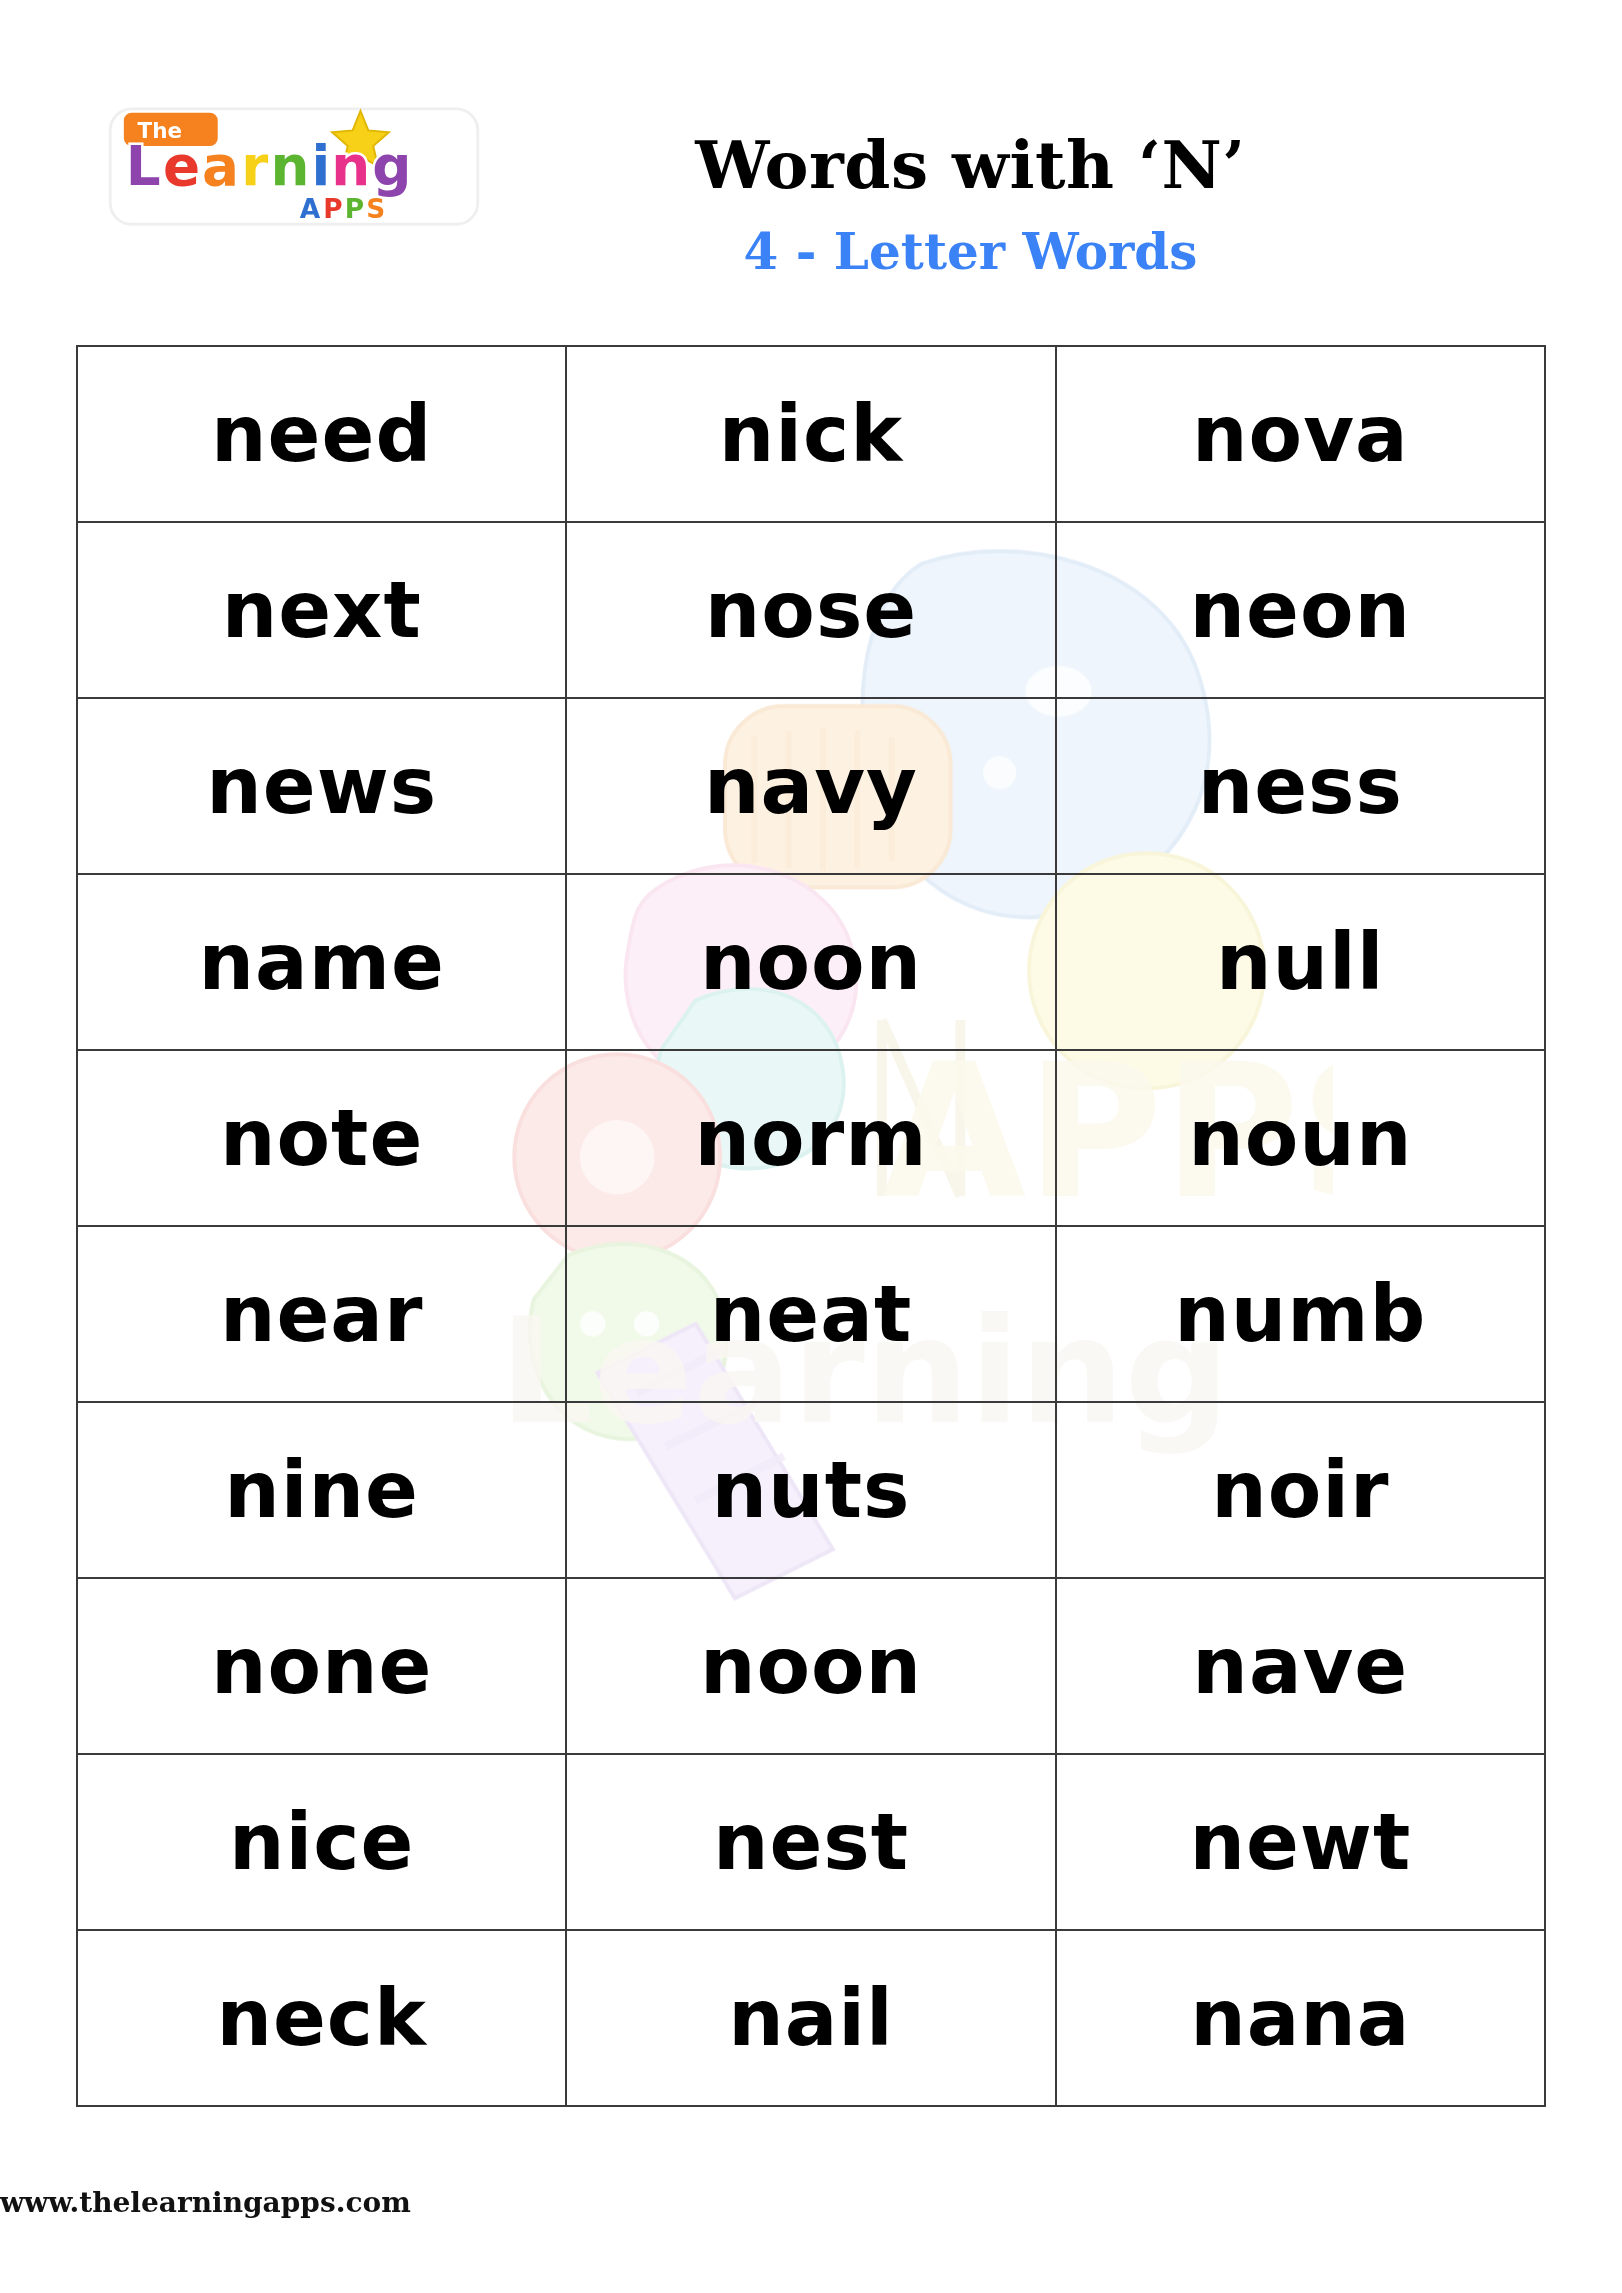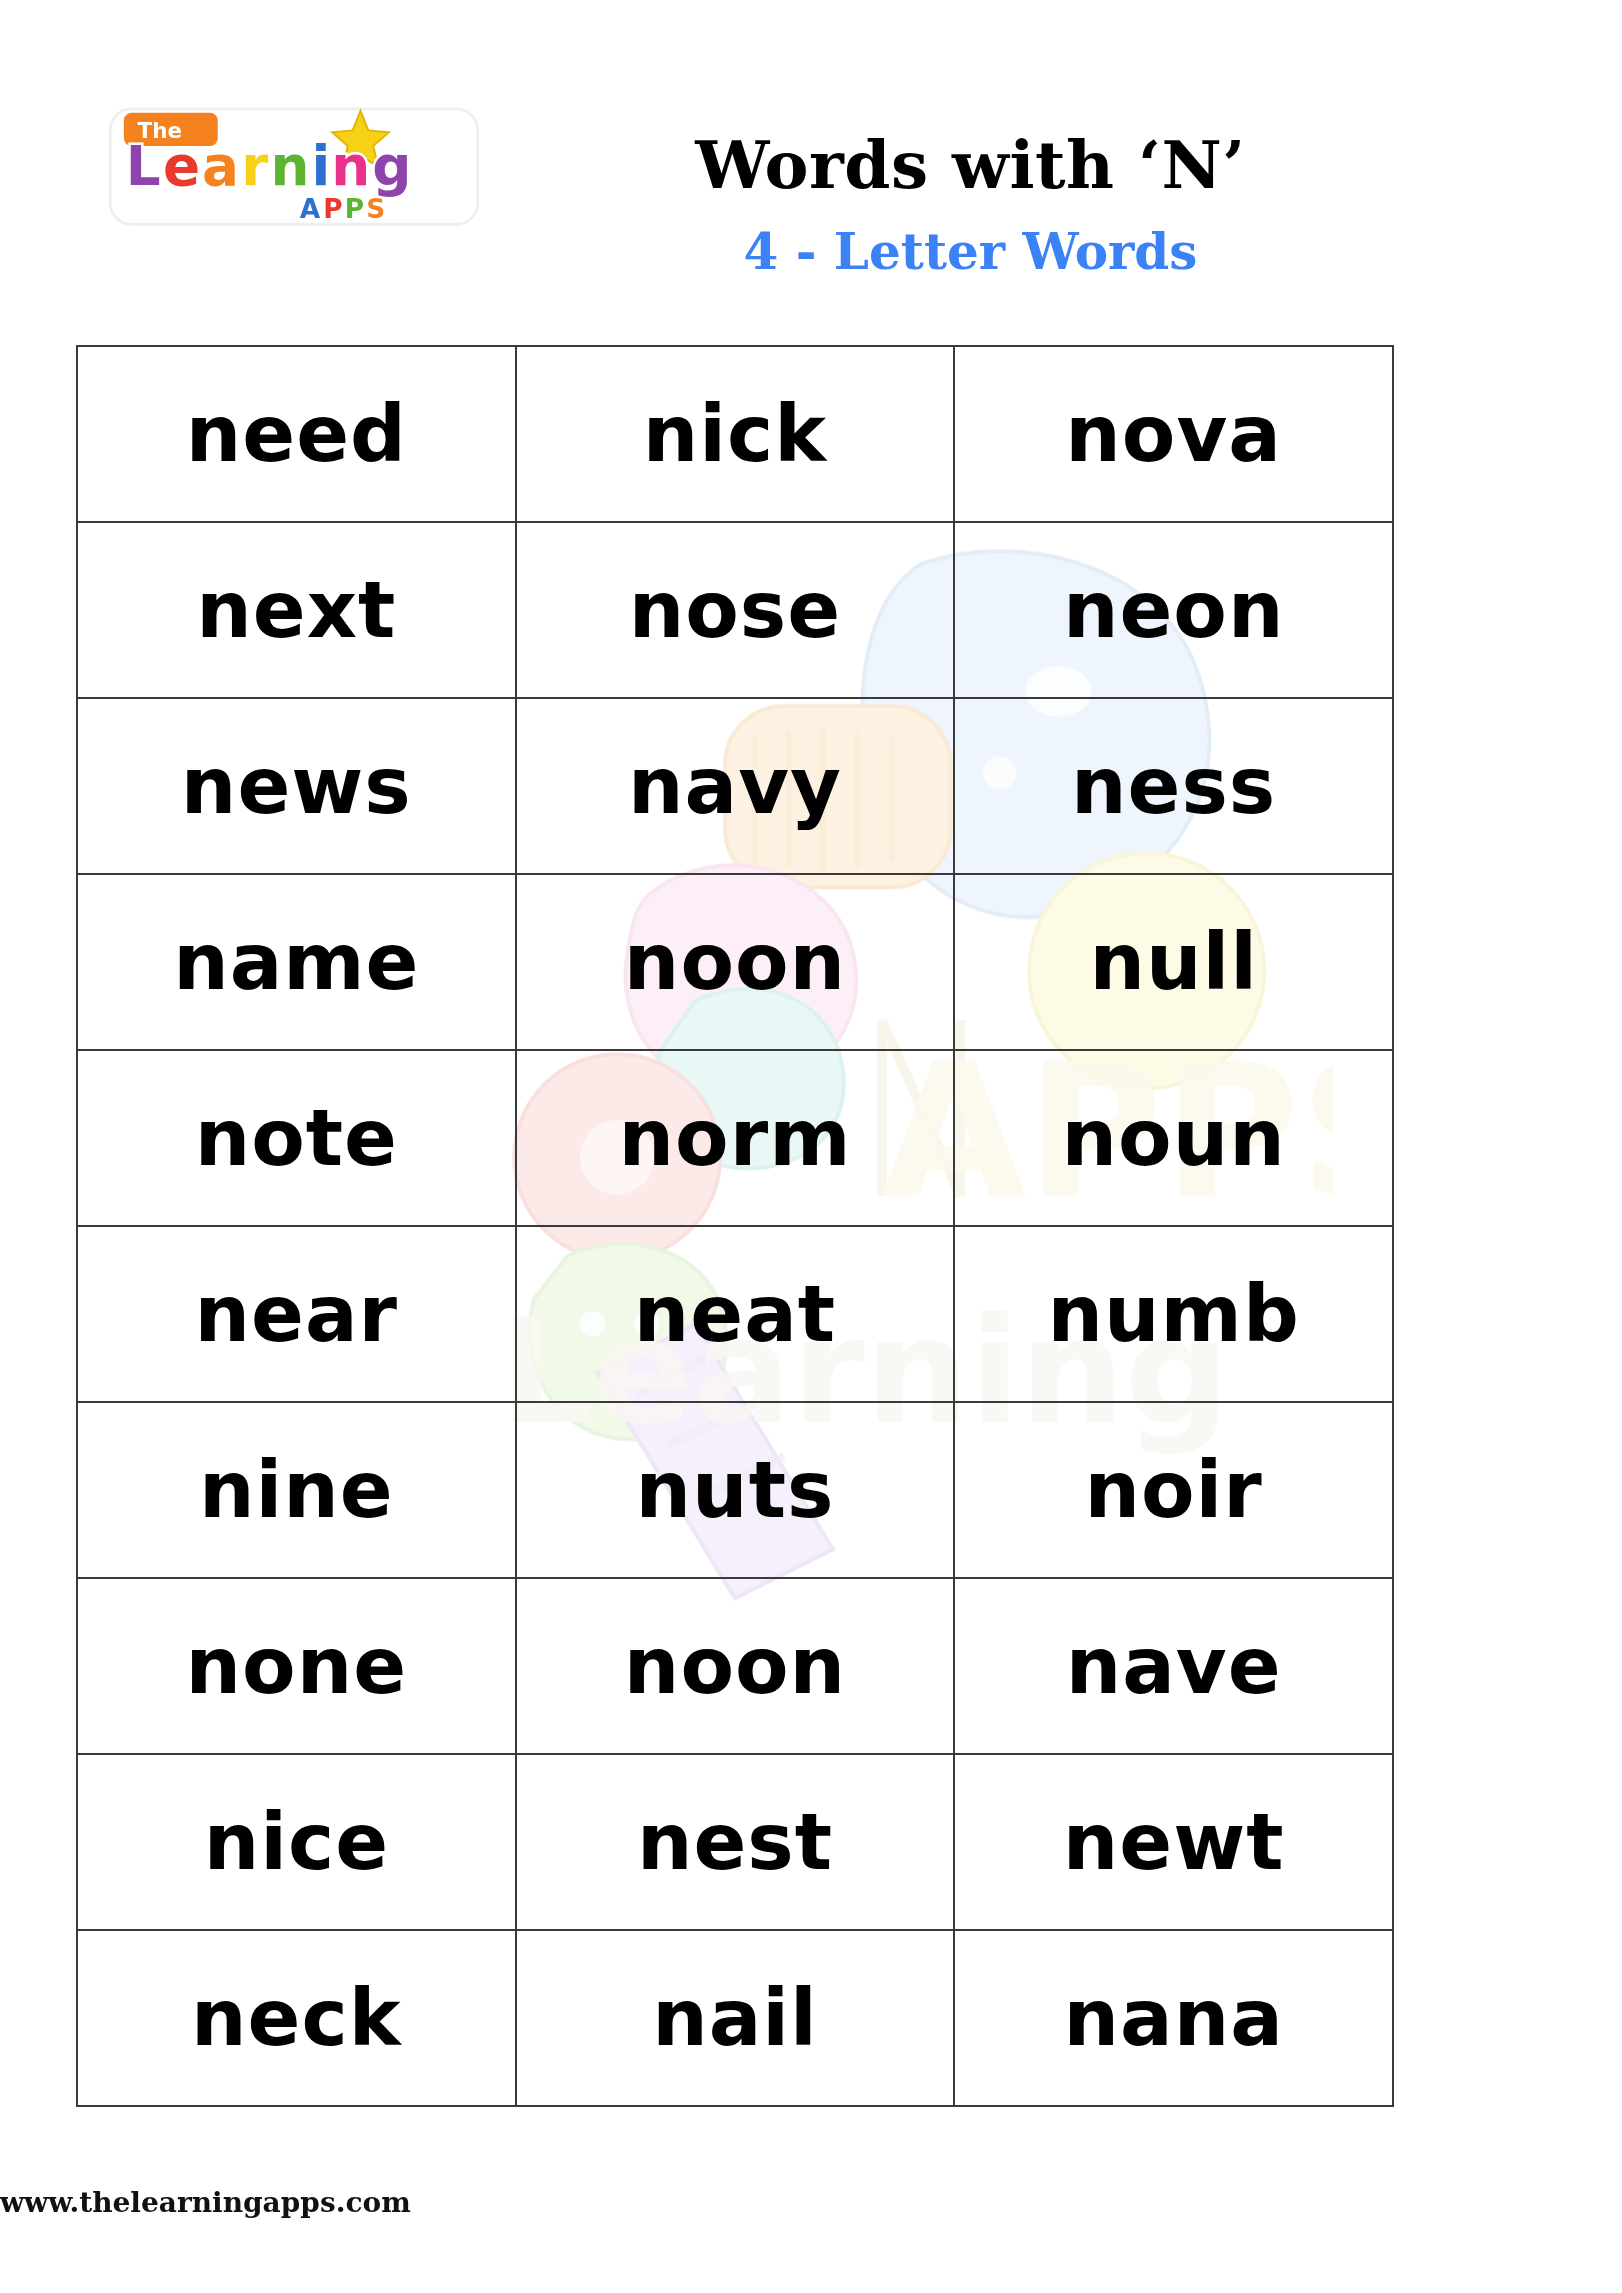--- a/index.html
+++ b/index.html
@@ -82,21 +82,21 @@
   
   .table-wrap {
     position: absolute;
     left: 76px;
     top: 345px;
     width: 1470px;
     z-index: 2;
   }
   table.words {
     border-collapse: collapse;
-    width: 1318px;
+    width: 1470px;
     table-layout: fixed;
   }
   table.words td {
     border: 2px solid #3a3a3a;
     height: 172px;
     text-align: center;
     vertical-align: middle;
     font-family: "DejaVu Sans", sans-serif;
     font-weight: bold;
     font-size: 78px;

